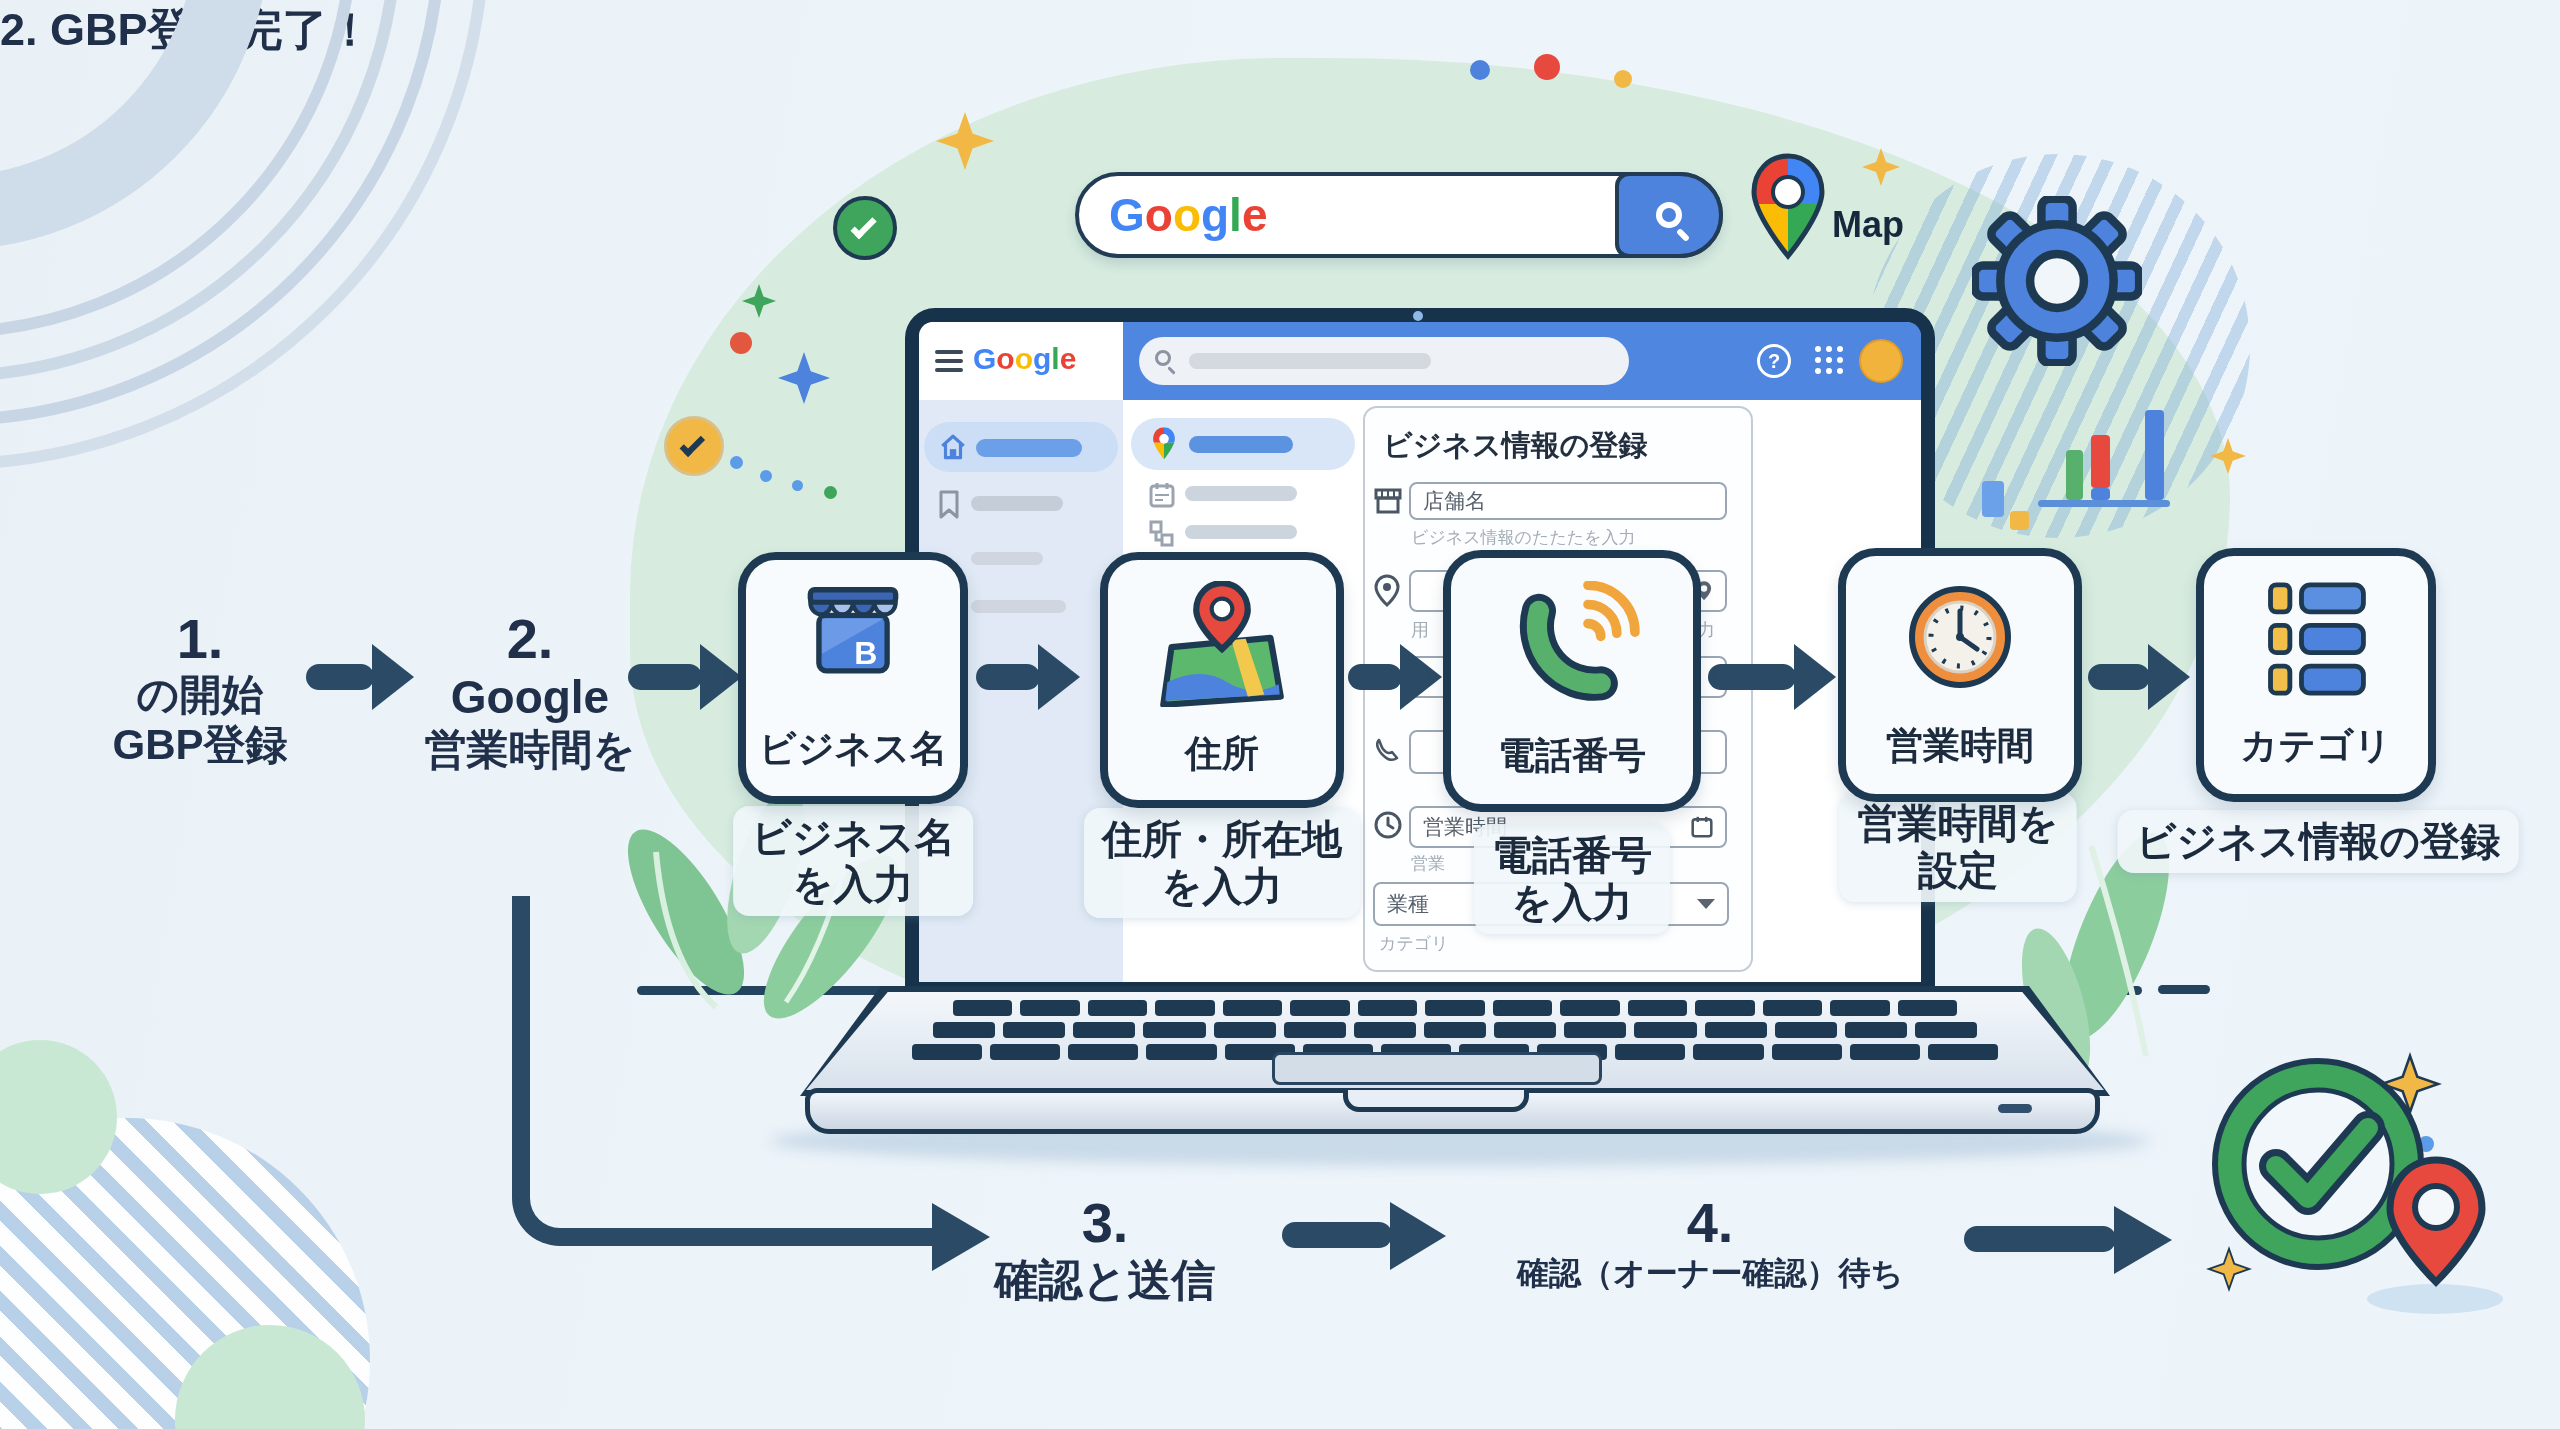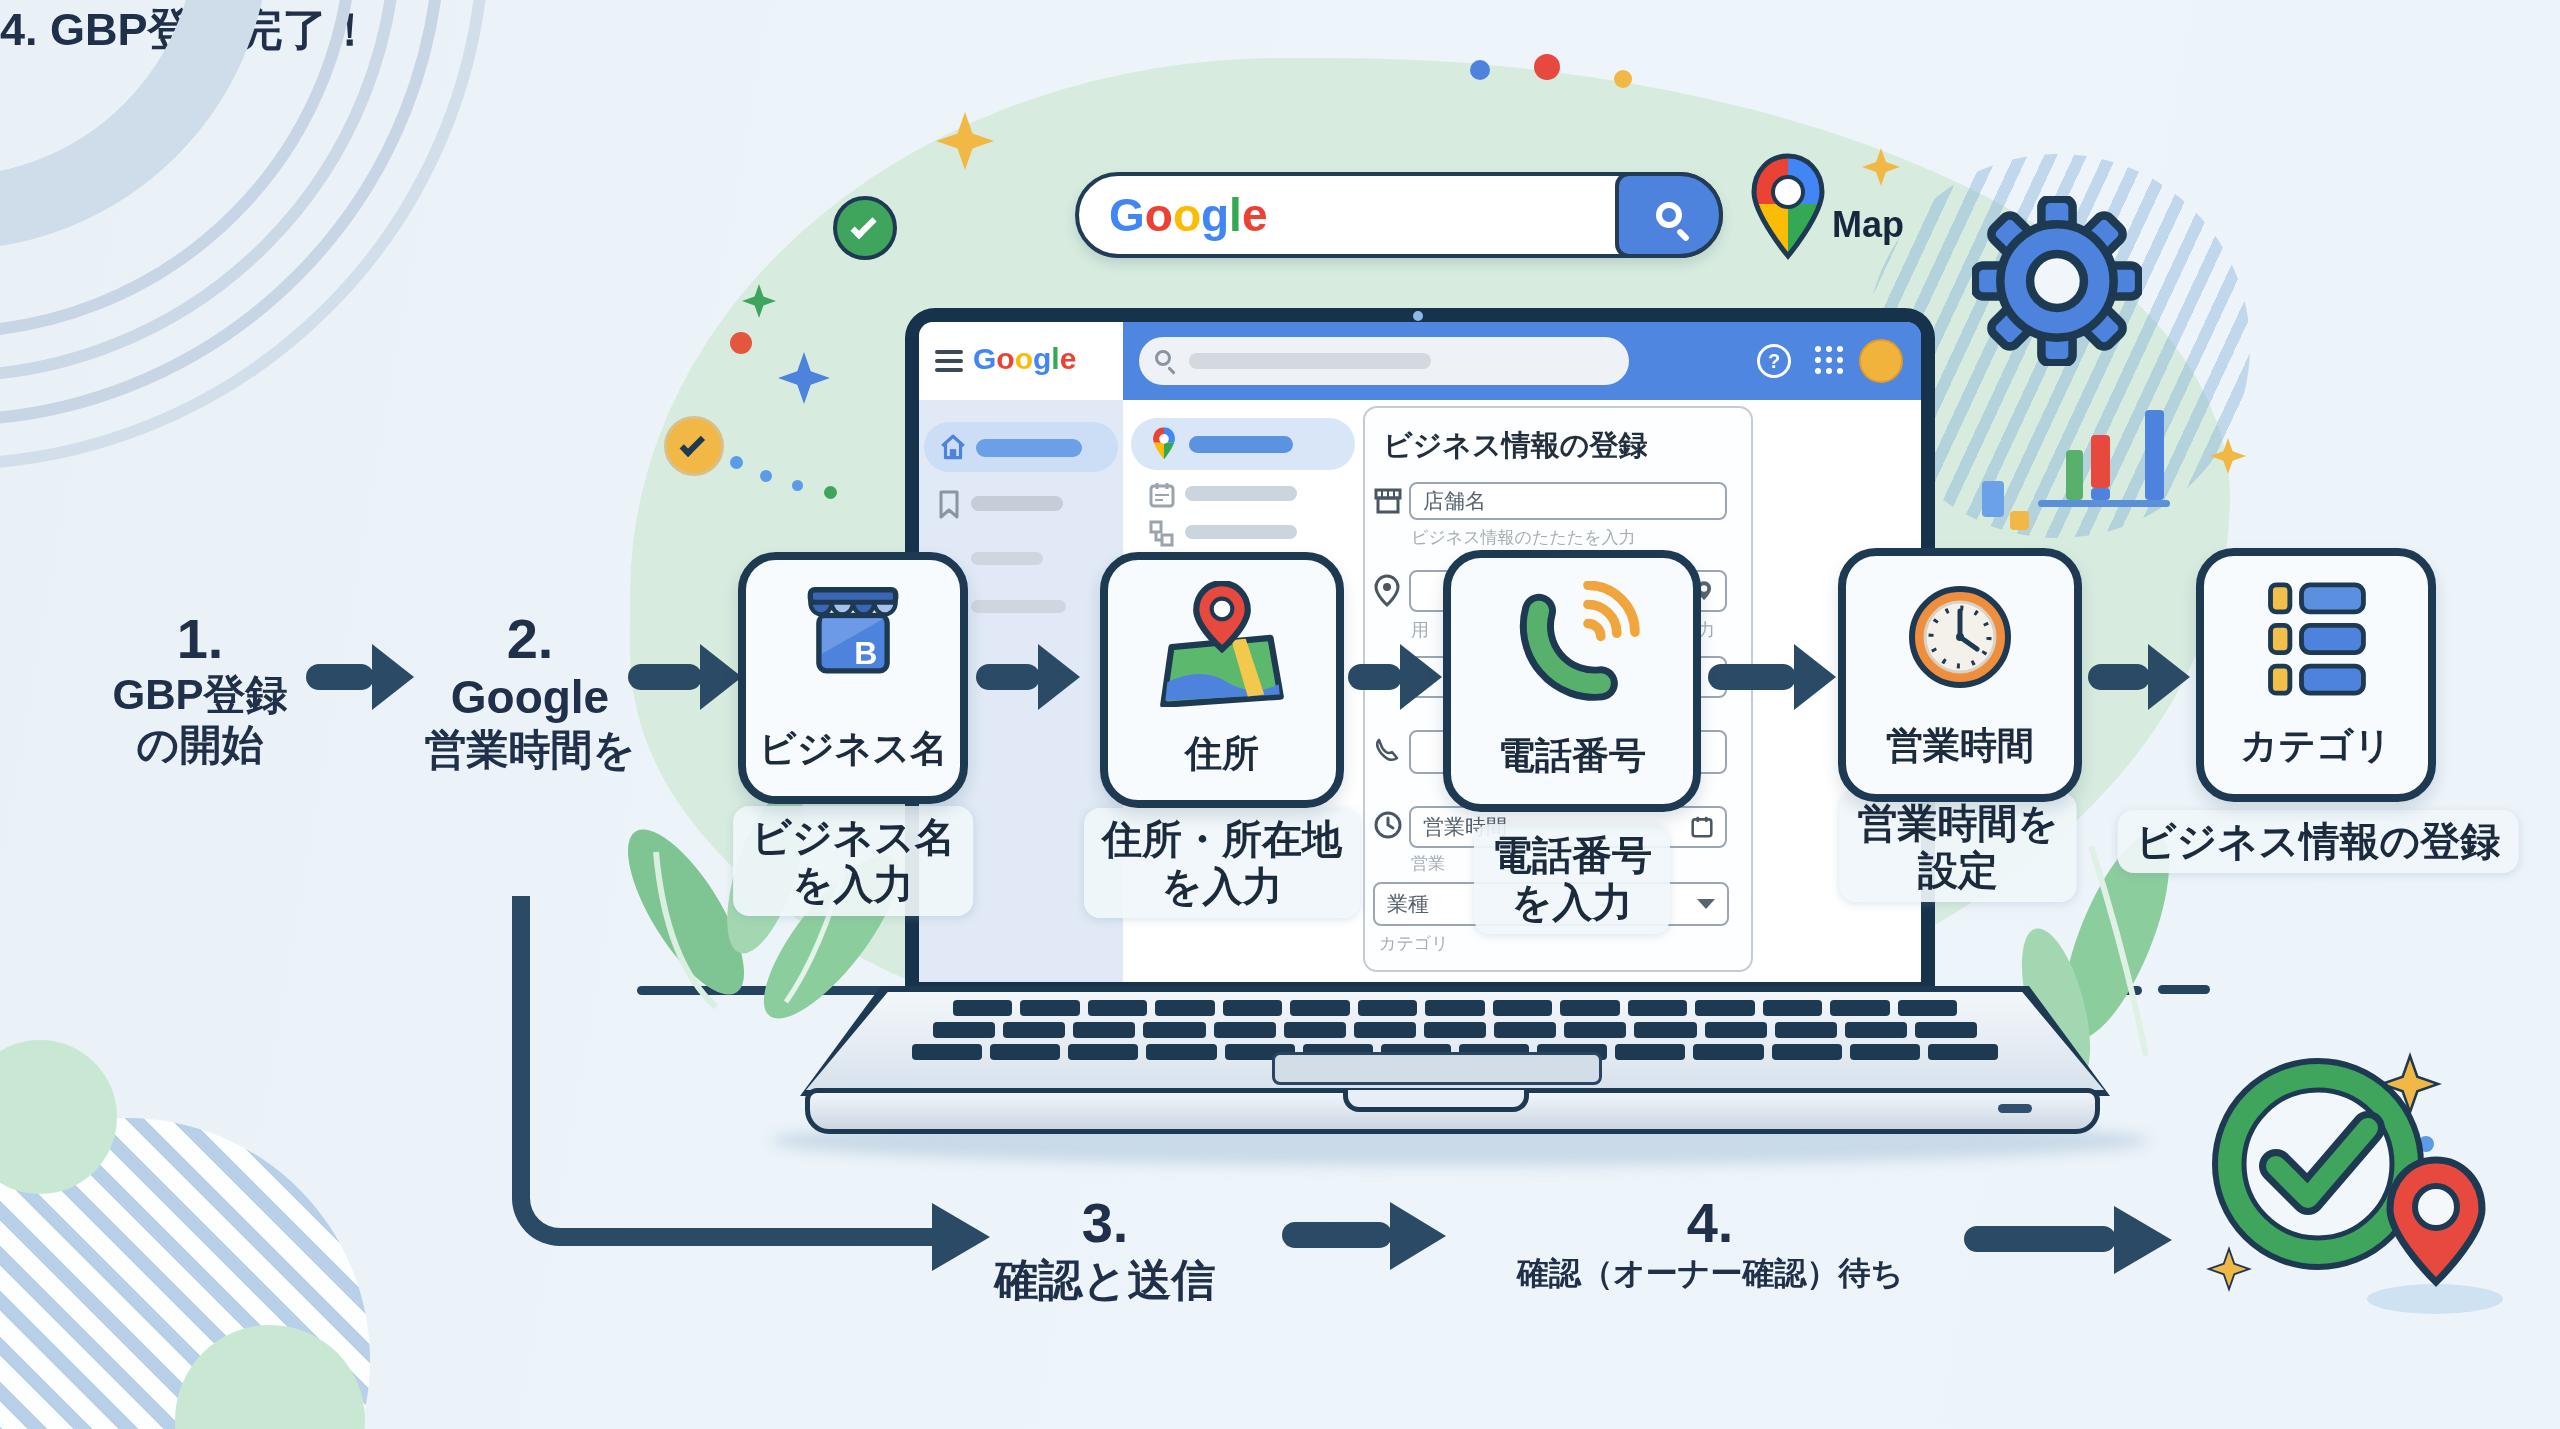--- a/index.html
+++ b/index.html
@@ -613,22 +613,22 @@
     <div class="tri" id="a5h"></div>
   <div id="conn"></div>
   <div id="connh"></div>
   <div class="hbar" id="b34b"></div>
     <div class="tri" id="b34h"></div>
   <div class="hbar" id="b45b"></div>
     <div class="tri" id="b45h"></div>
 
   <div class="step" id="st1">
     <div class="snum">1.</div>
+    <div class="sline">の開始</div>
     <div class="sline">GBP登録</div>
-    <div class="sline">の開始</div>
   </div>
   <div class="step" id="st2">
     <div class="snum">2.</div>
     <div class="sline" style="font-size:46px">Google</div>
     <div class="sline">営業時間を</div>
   </div>
   <div class="step" id="st3">
     <div class="snum">3.</div>
     <div class="sline" style="font-size:44px">確認と送信</div>
   </div>
@@ -641,15 +641,15 @@
     <ellipse cx="235" cy="255" rx="68" ry="15" fill="#cfe2f2"></ellipse>
     <circle cx="118" cy="120" r="103" fill="#3fa45c" stroke="#1e3a53" stroke-width="6"></circle>
     <circle cx="118" cy="120" r="74" fill="#f2f7fb" stroke="#1e3a53" stroke-width="5"></circle>
     <path d="M76 122 L108 154 L168 84" stroke="#1e3a53" stroke-width="34" fill="none" stroke-linecap="round" stroke-linejoin="round"></path>
     <path d="M76 122 L108 154 L168 84" stroke="#3fa45c" stroke-width="20" fill="none" stroke-linecap="round" stroke-linejoin="round"></path>
     <g transform="translate(188,116)">
       <path d="M48 0 C22 0 2 21 2 49 C2 77 48 122 48 122 C48 122 94 77 94 49 C94 21 74 0 48 0 Z" fill="#e8493f" stroke="#1e3a53" stroke-width="7"></path>
       <circle cx="48" cy="47" r="21" fill="#f4f8fb" stroke="#1e3a53" stroke-width="6"></circle>
     </g>
   </svg>
-  <div id="st5">4. GBP登録完了！</div>
+  <div id="st5">2. GBP登録完了！</div>
 
 </div>
 
 </body></html>

